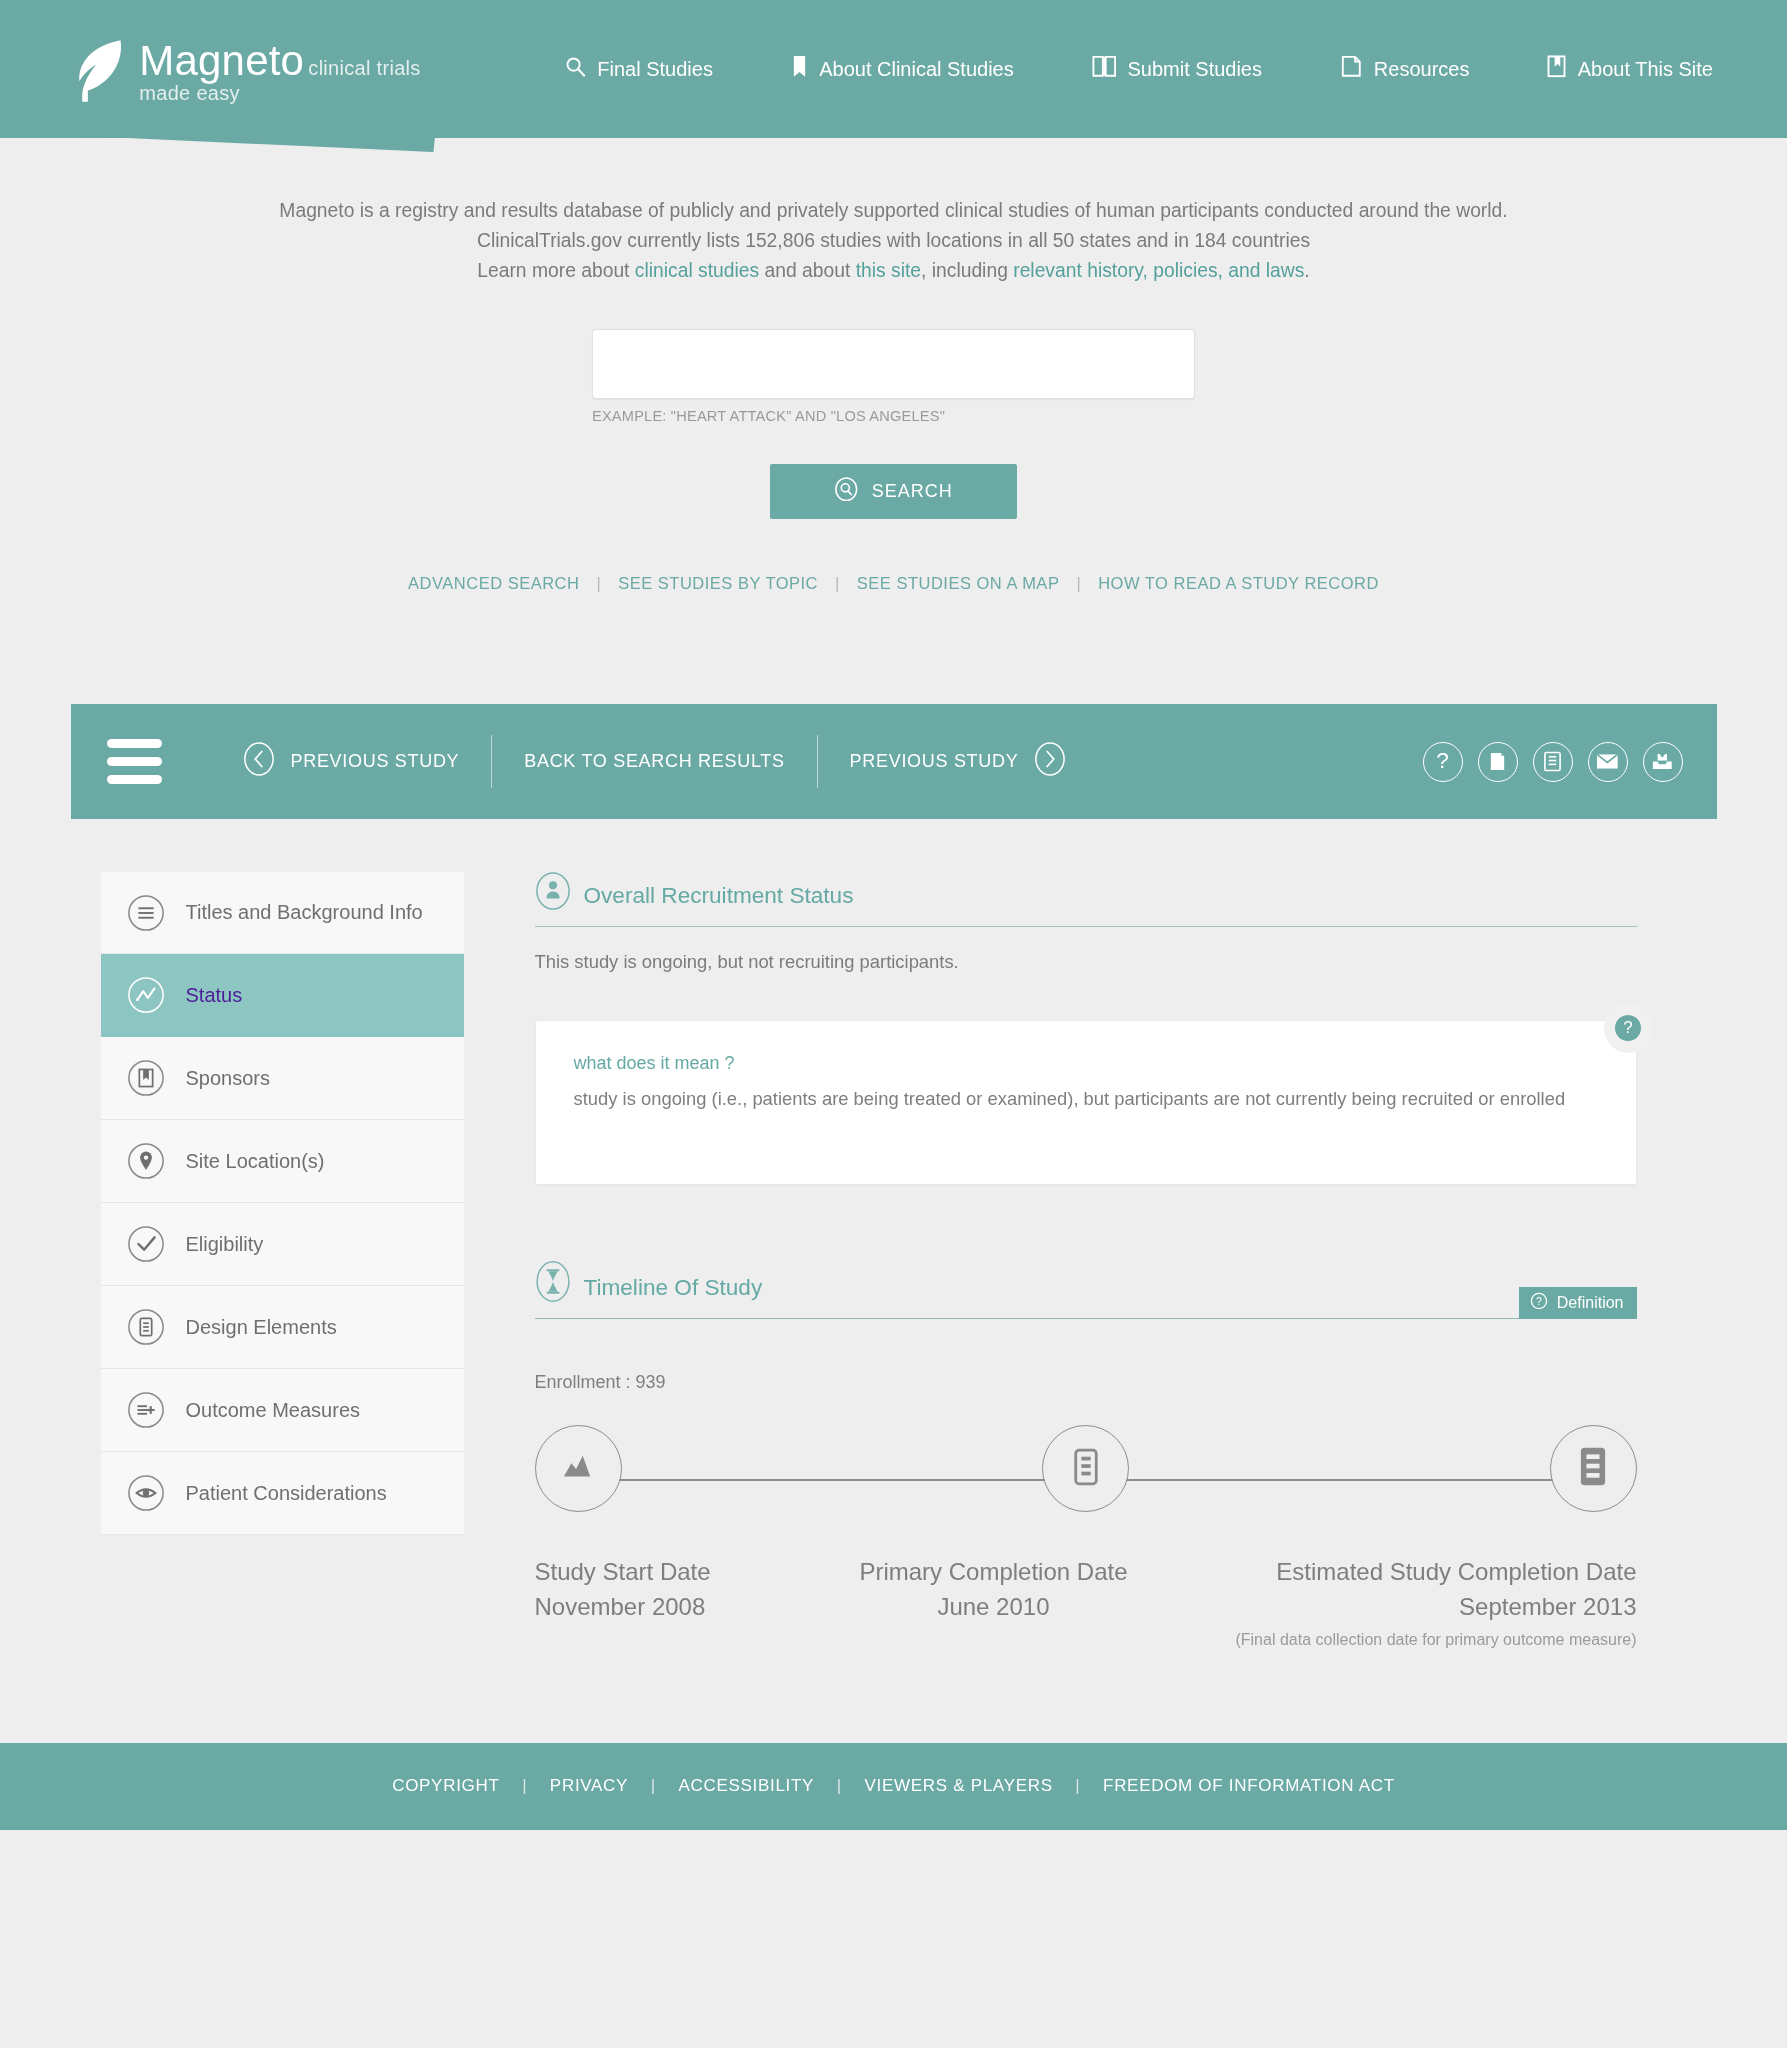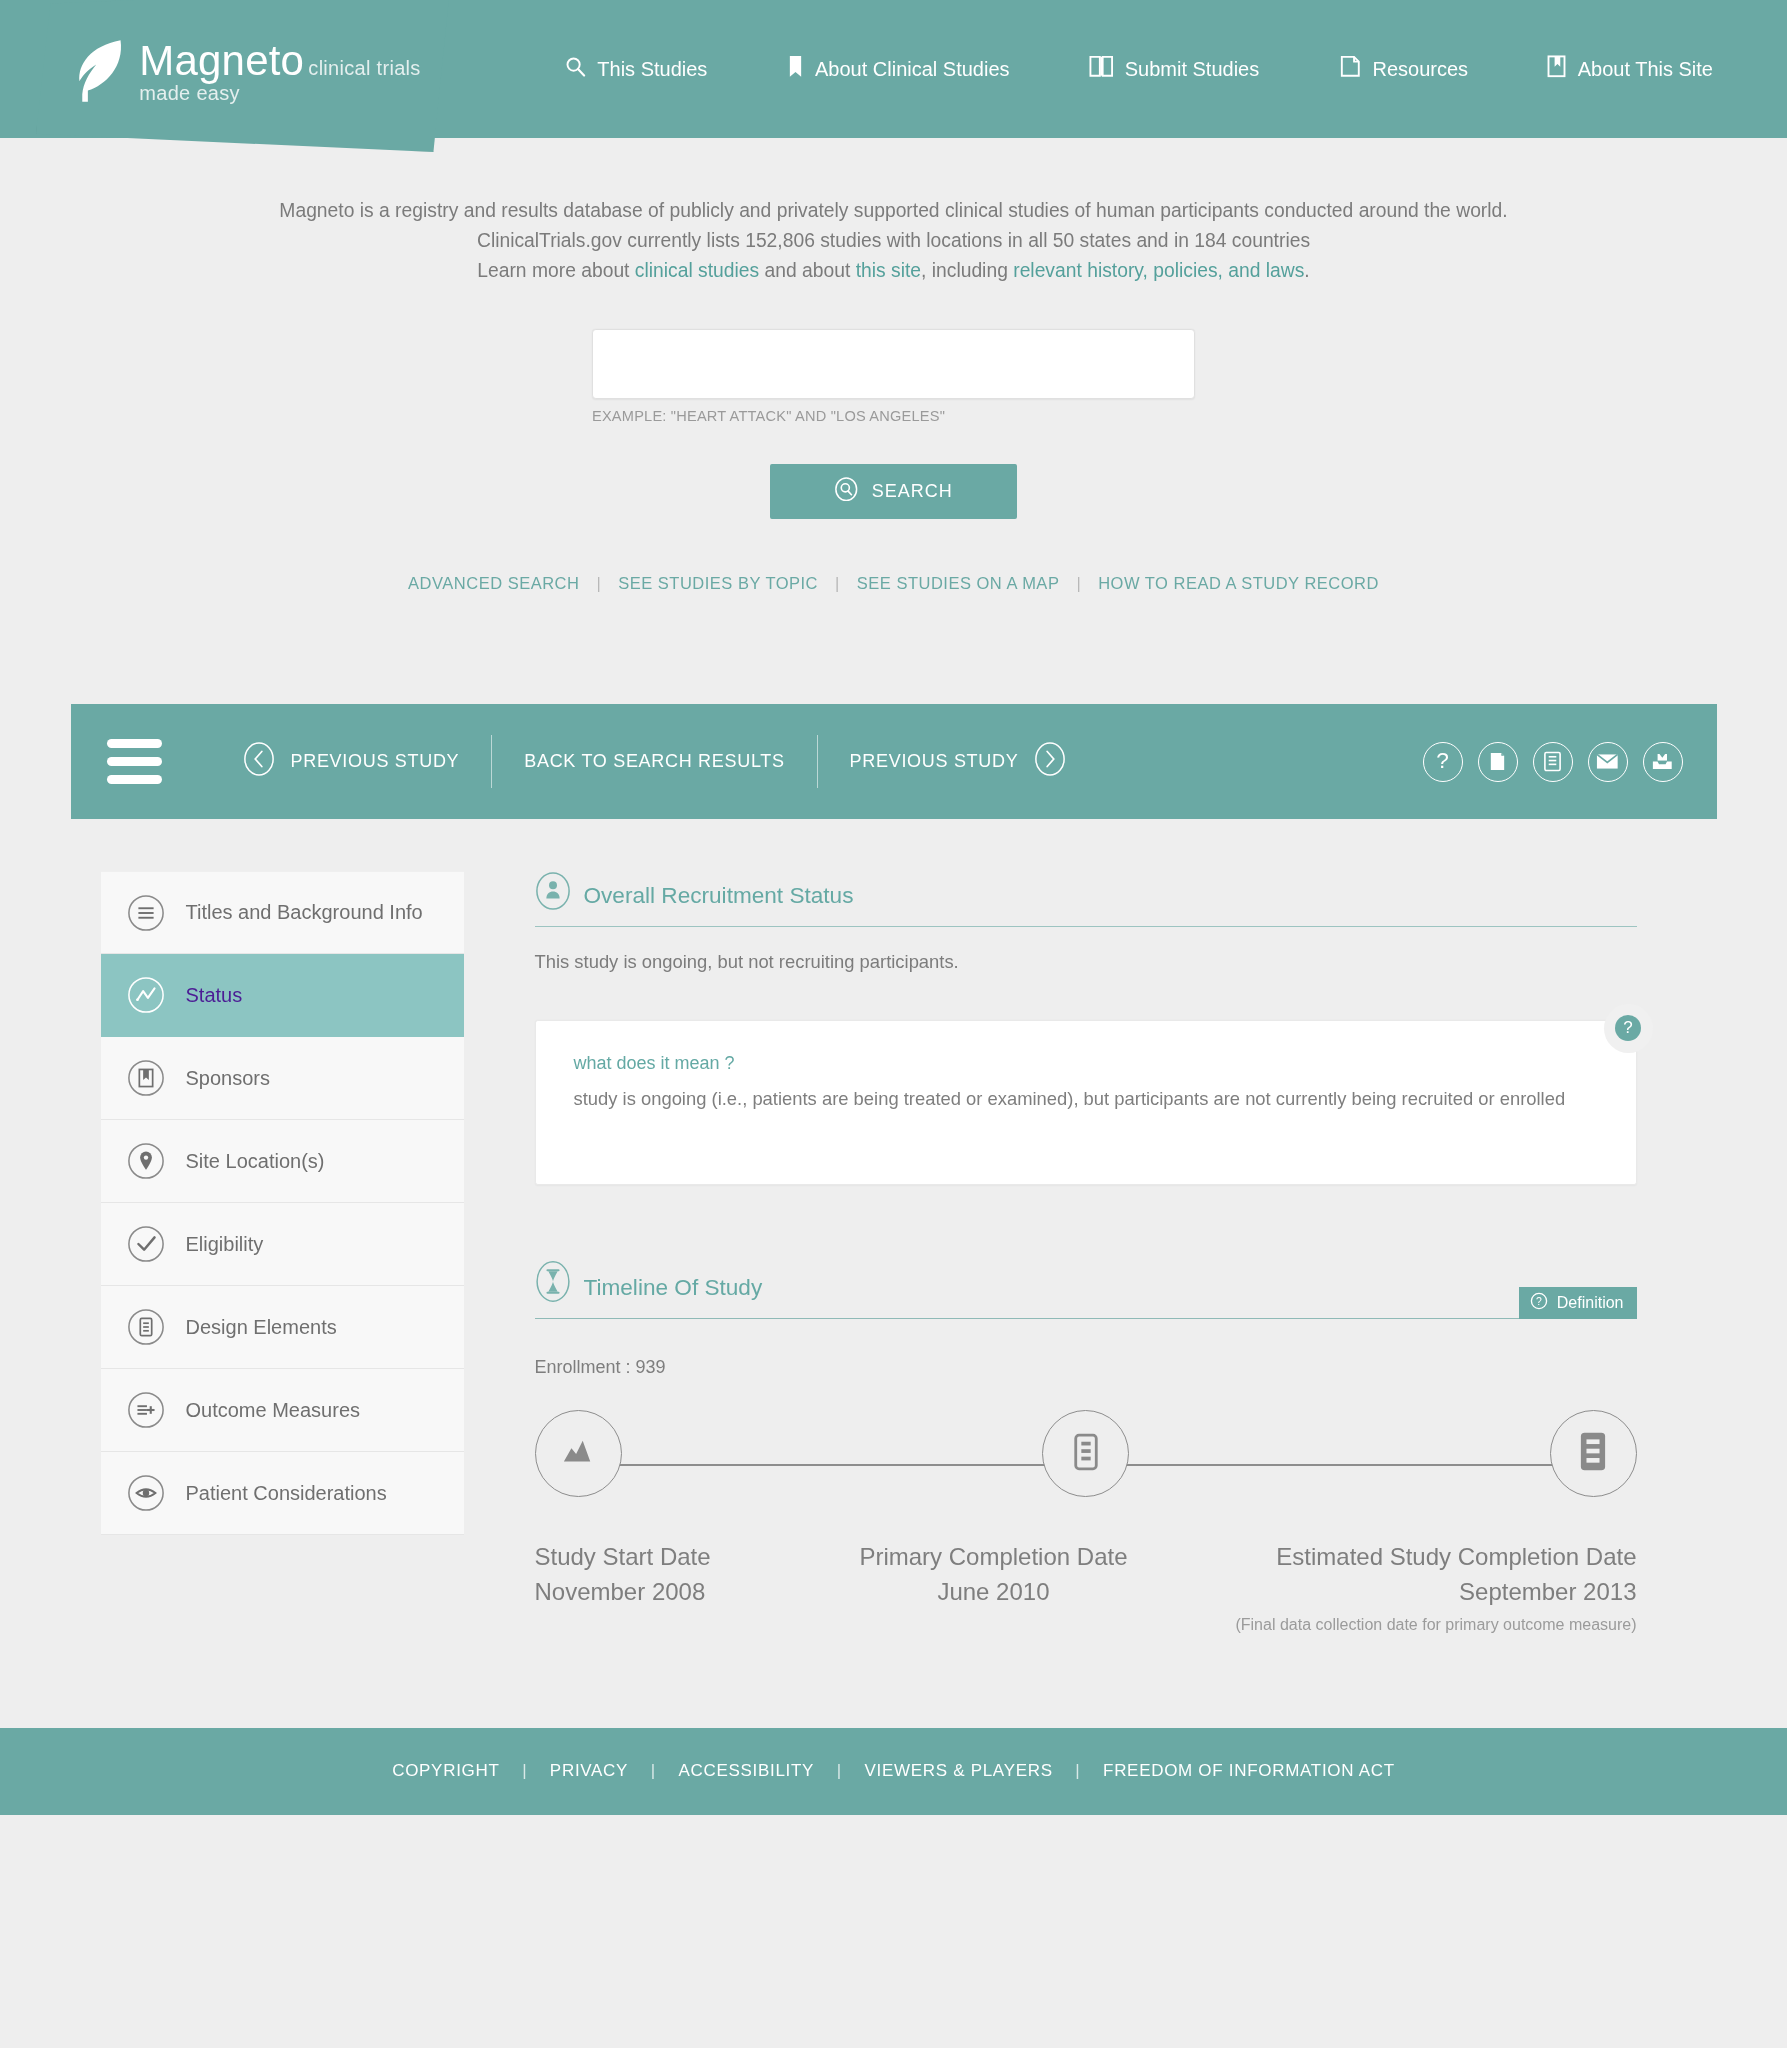--- a/index.html
+++ b/index.html
@@ -260,21 +260,21 @@
     color: #ffffff;
     height: 32px;
     padding: 0 13px 0 11.3px;
     display: flex;
     align-items: center;
     gap: 8.5px;
     font-size: 16px;
     font-weight: 300;
     cursor: pointer;
   }
-  .enroll { color: #7e7e7e; font-size: 18px; font-weight: 300; margin-top: 38px; }
+  .enroll { color: #7e7e7e; font-size: 18px; font-weight: 300; margin-top: 53px; }
 
   .timeline { margin-top: 32px; position: relative; height: 108px; }
   .tl-line {
     position: absolute;
     left: 85px; right: 85px;
     top: 54px;
     height: 1.9px;
     background: #8d8d8d;
   }
   .tl-nodes { position: relative; display: flex; justify-content: space-between; }
@@ -324,21 +324,21 @@
   </div>
 
   <nav class="main-nav">
     <div class="nav-item">
       <span>
         <svg width="21" height="21" viewBox="0 0 22 22">
             <circle cx="9" cy="9" r="6.4" fill="none" stroke="#fff" stroke-width="2"></circle>
             <line x1="13.6" y1="13.6" x2="20" y2="20.5" stroke="#fff" stroke-width="2.2" stroke-linecap="round"></line>
           </svg>
       </span>
-      <span>This Studies</span>
+      <span>Final Studies</span>
     </div>
     <div class="nav-item">
       <span>
         <svg width="17" height="22.6" viewBox="0 0 18 24">
             <path d="M3 1 h12 v22 l-6-5 -6 5 Z" fill="#fff"></path>
           </svg>
       </span>
       <span>About Clinical Studies</span>
     </div>
     <div class="nav-item">

